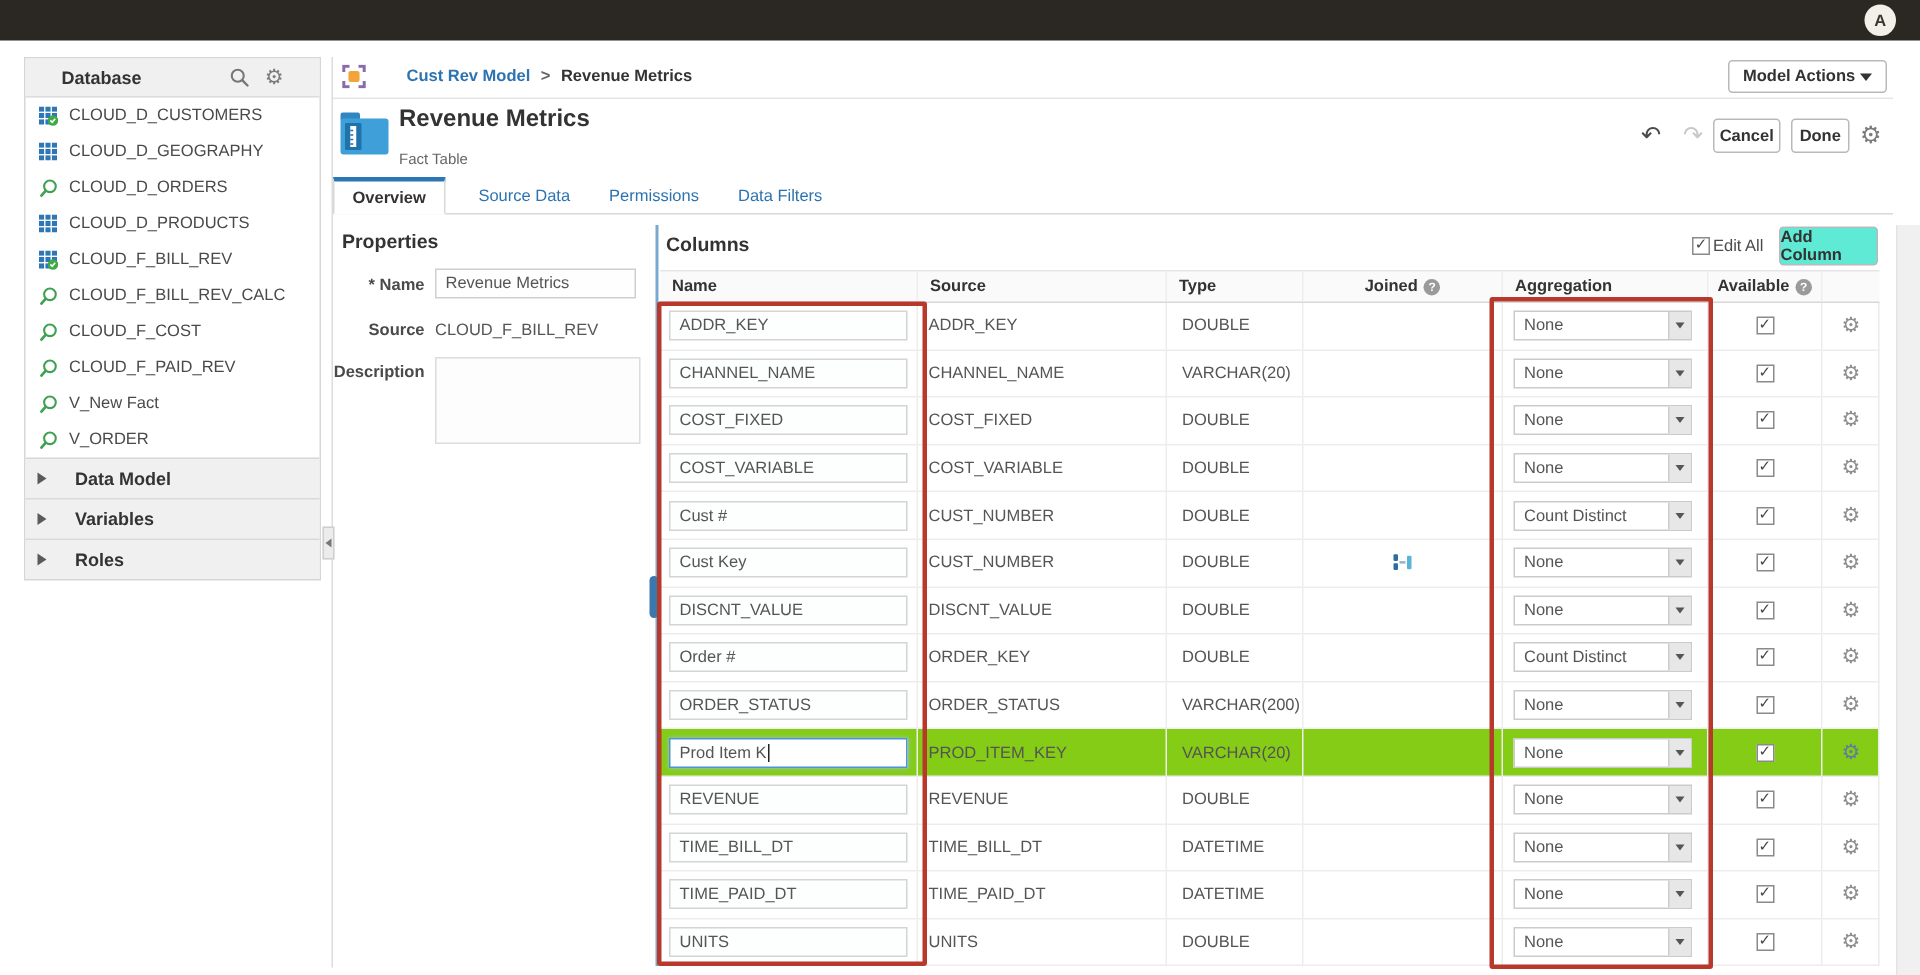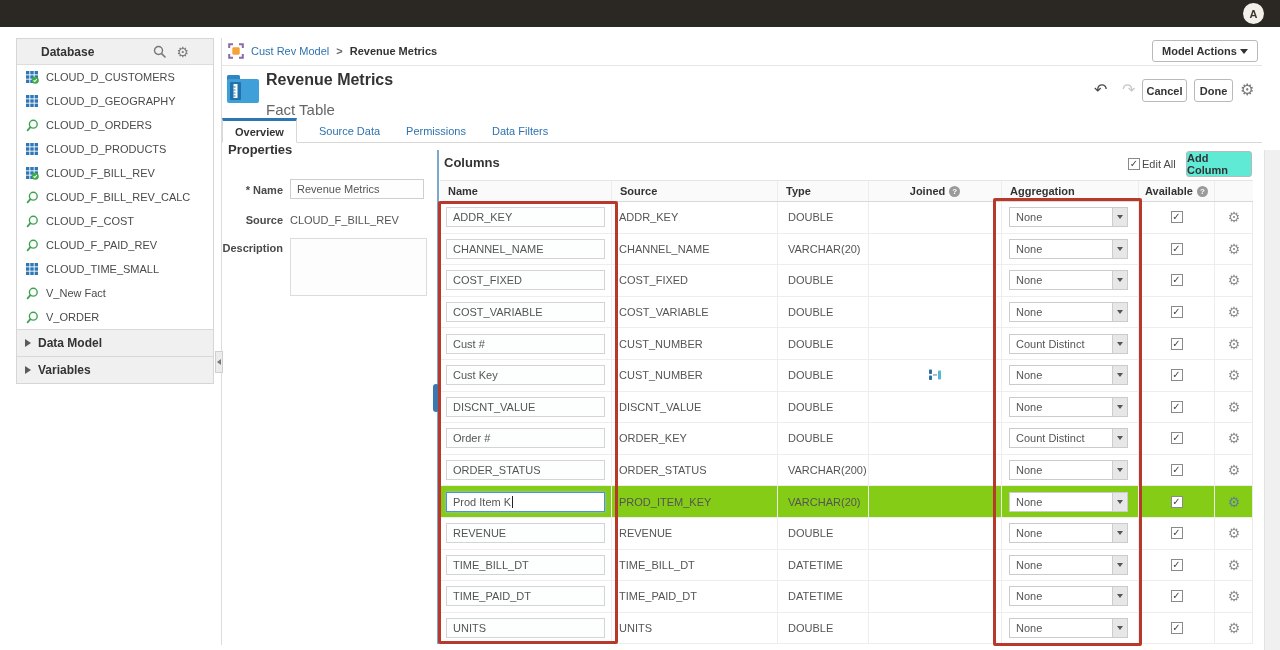--- a/index.html
+++ b/index.html
@@ -19,46 +19,46 @@
              display:flex; align-items:center; padding:0 24px; }
   .sb-title { font-weight:bold; font-size:12px; color:#333; flex:1; }
   .sb-head-ic { margin-left:10px; display:flex; align-items:center; }
   .sb-item { height:24px; display:flex; align-items:center; padding-left:8px; gap:7px; color:#4a4a4a; cursor:default; }
   .sb-ic { width:14px; height:14px; display:flex; align-items:center; justify-content:center; }
   .sb-ic svg { display:none; }
   .sb-item.icon-table .ic-table { display:block; }
   .sb-item.icon-table-checked .ic-table-checked { display:block; }
   .sb-item.icon-view .ic-view { display:block; }
   .sb-section { height:27px; background:#f0f0f0; border-top:1px solid #d9d9d9;
-                display:flex; align-items:center; padding-left:8px; gap:7px; }
+                display:flex; align-items:center; padding-left:8px; gap:19px; }
   .sb-section span.lbl { font-weight:bold; font-size:12px; color:#333; }
   .tri-r { width:0; height:0; border-top:4px solid transparent; border-bottom:4px solid transparent;
            border-left:6px solid #5a5a5a; }
   .divider-v { position:absolute; left:221px; top:38px; width:1px; height:607px; background:#dcdcdc; }
   .collapse-handle { position:absolute; left:215px; top:351px; width:8px; height:22px; background:#ececec;
                      border:1px solid #cfcfcf; display:flex; align-items:center; justify-content:center; }
   .tri-l { width:0; height:0; border-top:3px solid transparent; border-bottom:3px solid transparent;
            border-right:4px solid #777; }
 
   
   .crumb-row { position:absolute; left:222px; top:39px; width:1040px; height:27px; border-bottom:1px solid #e5e5e5; }
   .crumb { position:absolute; left:6px; top:4px; display:flex; align-items:center; gap:7px; }
-  .crumb .link { color:#2d73b0; font-weight:normal; font-size:11px; }
+  .crumb .link { color:#2d73b0; font-weight:bold; font-size:11px;margin-left:20px; }
   .crumb .sep { color:#666; font-weight:bold; }
   .crumb .cur { color:#333; font-weight:bold; font-size:11px; }
   .model-actions { position:absolute; right:4px; top:1px; width:106px; height:22px; background:#fff;
                    border:1px solid #b9b9b9; border-radius:3px; display:flex; align-items:center;
                    justify-content:space-between; padding:0 9px; cursor:pointer; }
   .model-actions .lbl { font-weight:bold; color:#333; font-size:11px; }
   .dcaret { width:0; height:0; border:4px solid transparent; border-top:5px solid #333; margin-top:4px; }
 
   
   .title-ic { position:absolute; left:226px; top:74px; }
   .page-title { position:absolute; left:266px; top:71px; font-size:16px; font-weight:bold; color:#333; }
-  .page-subtitle { position:absolute; left:266px; top:101px; font-size:15px; color:#666; }
+  .page-subtitle { position:absolute; left:266px; top:101px; font-size:10px; color:#666; }
   .undo, .redo { position:absolute; top:80px; font-family:"DejaVu Sans",sans-serif; font-size:16px; cursor:pointer; }
   .undo { left:1094px; color:#4a4a4a; }
   .redo { left:1122px; color:#c8c8c8; }
   .undo::after { content:"\21B6"; } .redo::after { content:"\21B7"; }
   .btn { position:absolute; top:79px; height:23px; background:#fff; border:1px solid #b9b9b9; border-radius:3px;
          font-weight:bold; color:#333; font-size:11px; display:flex; align-items:center; justify-content:center; cursor:pointer; }
   .btn-cancel { left:1142px; width:45px; }
   .btn-done { left:1194px; width:39px; }
   .gear { font-family:"DejaVu Sans",sans-serif; color:#8e8e8e; font-size:14px; line-height:1; cursor:pointer; }
   .gear::after { content:"\2699"; }
@@ -66,21 +66,21 @@
 
   
   .tabs { position:absolute; left:222px; top:118px; width:1040px; height:25px; display:flex; align-items:flex-end; }
   .tabs::after { content:""; position:absolute; left:0; bottom:0; width:100%; height:1px; background:#d8d8d8; }
   .tab { position:relative; z-index:2; height:25px; display:flex; align-items:center; padding:4px 12px;
          color:#2d73b0; font-size:11px; cursor:pointer; margin-right:2px; }
   .tab.active { background:#fff; border:1px solid #d8d8d8; border-bottom:1px solid #fff;
                 border-top:3px solid #2b77b5; color:#333; font-weight:bold; margin-right:10px; }
 
   
-  .prop-head { position:absolute; left:228px; top:142px; font-size:13px; font-weight:bold; color:#333; }
+  .prop-head { position:absolute; left:228px; top:153px; font-size:13px; font-weight:bold; color:#333; }
   .f-label { position:absolute; width:61px; text-align:right; font-weight:bold; color:#4a4a4a; font-size:11px; }
   .f-name-l { left:222px; top:184px; } .f-src-l { left:222px; top:214px; } .f-desc-l { left:222px; top:242px; }
   .f-input { position:absolute; left:290px; top:179px; width:134px; height:20px; border:1px solid #cfcfcf;
              background:#fefefe; display:flex; align-items:center; padding-left:6px; color:#555; }
   .f-src-v { position:absolute; left:290px; top:214px; color:#555; }
   .f-textarea { position:absolute; left:290px; top:238px; width:137px; height:58px; border:1px solid #dcdcdc; background:#fdfdfd; }
 
   
   .splitter { position:absolute; left:437px; top:150px; width:2px; height:494px; background:#79a9cf; }
   .splitter-thumb { position:absolute; left:433px; top:384px; width:6px; height:28px; background:#3c78ad; border-radius:3px; cursor:row-resize; }
@@ -273,39 +273,20 @@
         <div class="sb-item icon-view">
     <span class="sb-ic">
 
       <svg class="ic-view" width="13" height="13" viewBox="0 0 13 13">
         <circle cx="7.3" cy="5.2" r="3.9" fill="none" stroke="#3fa253" stroke-width="1.4"></circle>
         <line x1="4.4" y1="8.2" x2="1.6" y2="11.4" stroke="#3fa253" stroke-width="1.8" stroke-linecap="round"></line>
       </svg>
     </span>
     <span class="sb-label">CLOUD_F_PAID_REV</span>
   </div>
-        <div class="sb-item icon-table">
-    <span class="sb-ic">
-      <svg class="ic-table" width="12" height="12" viewBox="0 0 12 12">
-              <g fill="#2e76b5">
-        <rect x="0" y="0" width="3.4" height="3.4"></rect>
-                <rect x="4.3" y="0" width="3.4" height="3.4"></rect>
-                <rect x="8.6" y="0" width="3.4" height="3.4"></rect>
-        <rect x="0" y="4.3" width="3.4" height="3.4"></rect>
-                <rect x="4.3" y="4.3" width="3.4" height="3.4"></rect>
-                <rect x="8.6" y="4.3" width="3.4" height="3.4"></rect>
-        <rect x="0" y="8.6" width="3.4" height="3.4"></rect>
-                <rect x="4.3" y="8.6" width="3.4" height="3.4"></rect>
-                <rect x="8.6" y="8.6" width="3.4" height="3.4"></rect>
-              </g>
-      </svg>
-
-    </span>
-    <span class="sb-label">CLOUD_TIME_SMALL</span>
-  </div>
         <div class="sb-item icon-view">
     <span class="sb-ic">
 
       <svg class="ic-view" width="13" height="13" viewBox="0 0 13 13">
         <circle cx="7.3" cy="5.2" r="3.9" fill="none" stroke="#3fa253" stroke-width="1.4"></circle>
         <line x1="4.4" y1="8.2" x2="1.6" y2="11.4" stroke="#3fa253" stroke-width="1.8" stroke-linecap="round"></line>
       </svg>
     </span>
     <span class="sb-label">V_New Fact</span>
   </div>
@@ -320,20 +301,24 @@
     <span class="sb-label">V_ORDER</span>
   </div>
       </div>
     <div class="sb-section">
       <span class="tri-r"></span>
       <span class="lbl">Data Model</span>
     </div>
     <div class="sb-section">
       <span class="tri-r"></span>
       <span class="lbl">Variables</span>
+    </div>
+    <div class="sb-section">
+      <span class="tri-r"></span>
+      <span class="lbl">Roles</span>
     </div>
   </div>
   <div class="divider-v"></div>
   <div class="collapse-handle">
     <span class="tri-l"></span>
   </div>
 
   <div class="crumb-row">
     <div class="crumb">
       <svg width="16" height="16" viewBox="0 0 16 16">

